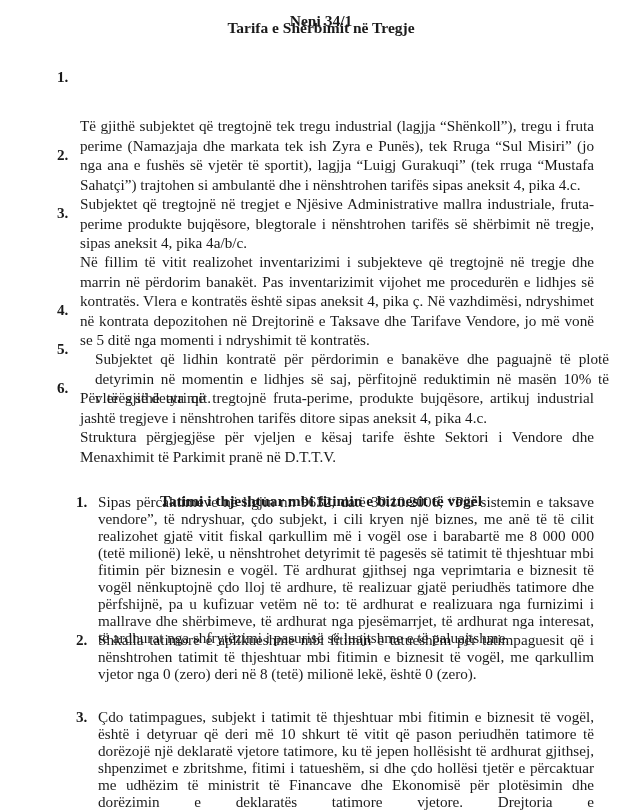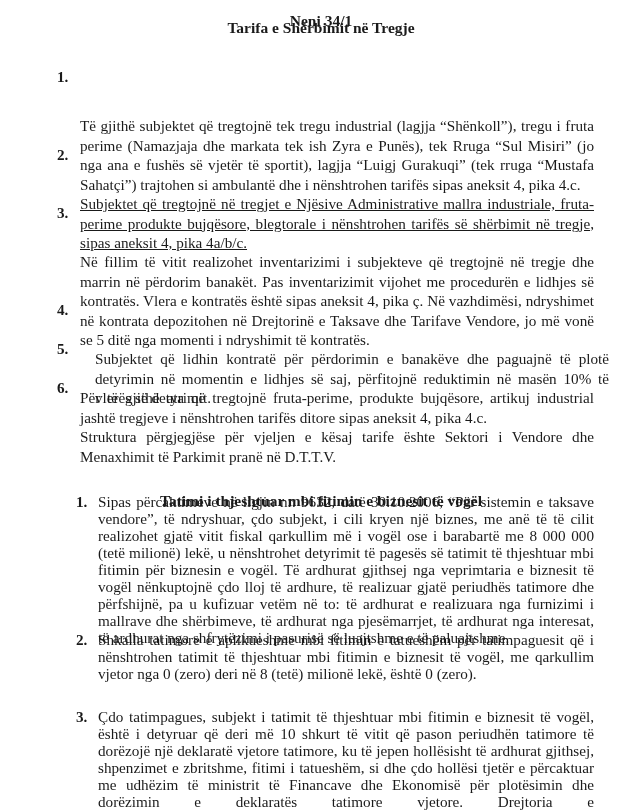--- a/index.html
+++ b/index.html
@@ -20,21 +20,21 @@
   <div class="head" style="top:12px;">Neni 34/1</div>
   <div class="head" style="top:19px;">Tarifa e Shërbimit në Tregje</div>
 
   <div>
     <div class="item">
       <span class="num" style="left:57px; top:68px;">1.</span>
       <div class="txt" style="left:80px; top:68px; width:514px;">Të gjithë subjektet që tregtojnë tek tregu industrial (lagjja “Shënkoll”), tregu i fruta perime (Namazjaja dhe markata tek ish Zyra e Punës), tek Rruga “Sul Misiri” (jo nga ana e fushës së vjetër të sportit), lagjja “Luigj Gurakuqi” (tek rruga “Mustafa Sahatçi”) trajtohen si ambulantë dhe i nënshtrohen tarifës sipas aneksit 4, pika 4.c.</div>
     </div>
     <div class="item">
       <span class="num" style="left:57px; top:146px;">2.</span>
-      <div class="txt" style="left:80px; top:146px; width:514px;text-decoration:underline;">Subjektet që tregtojnë në tregjet e Njësive Administrative mallra industriale, fruta-perime produkte bujqësore, blegtorale i nënshtrohen tarifës së shërbimit në tregje, sipas aneksit 4, pika 4a/b/c.</div>
+      <div class="txt" style="left:80px; top:146px; width:514px;">Subjektet që tregtojnë në tregjet e Njësive Administrative mallra industriale, fruta-perime produkte bujqësore, blegtorale i nënshtrohen tarifës së shërbimit në tregje, sipas aneksit 4, pika 4a/b/c.</div>
     </div>
     <div class="item">
       <span class="num" style="left:57px; top:204px;">3.</span>
       <div class="txt" style="left:80px; top:204px; width:514px;">Në fillim të vitit realizohet inventarizimi i subjekteve që tregtojnë në tregje dhe marrin në përdorim banakët. Pas inventarizimit vijohet me procedurën e lidhjes së kontratës. Vlera e kontratës është sipas aneksit 4, pika ç. Në vazhdimësi, ndryshimet në kontrata depozitohen në Drejtorinë e Taksave dhe Tarifave Vendore, jo më vonë se 5 ditë nga momenti i ndryshimit të kontratës.</div>
     </div>
     <div class="item">
       <span class="num" style="left:57px; top:301px;">4.</span>
       <div class="txt" style="left:95px; top:301px; width:514px;">Subjektet që lidhin kontratë për përdorimin e banakëve dhe paguajnë të plotë detyrimin në momentin e lidhjes së saj, përfitojnë reduktimin në masën 10% të vlerës së detyrimit.</div>
     </div>
     <div class="item">

